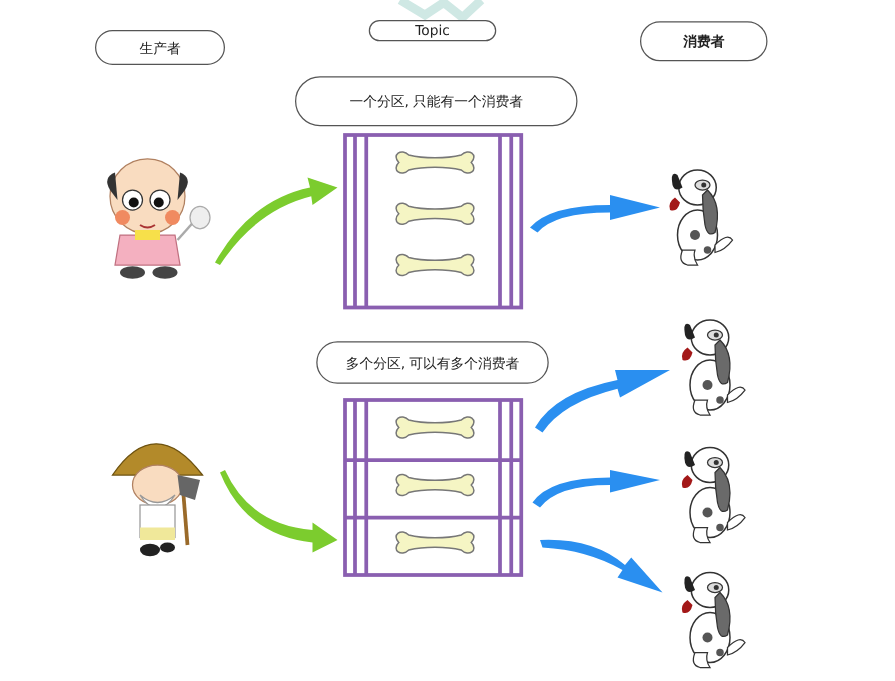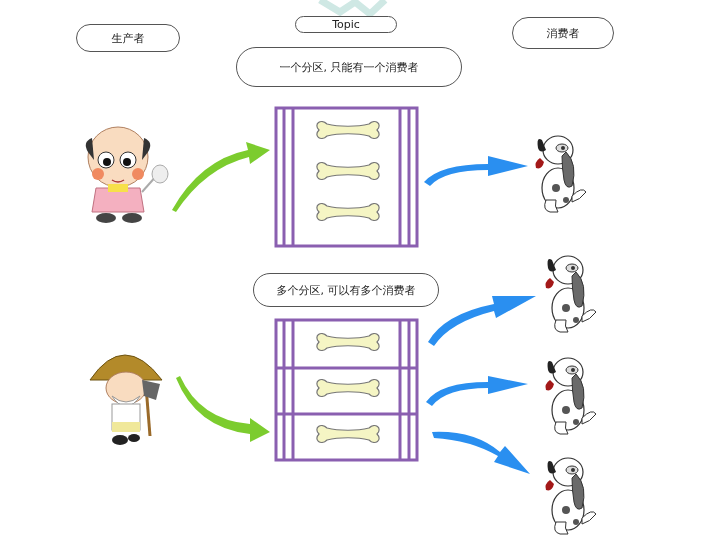--- a/index.html
+++ b/index.html
@@ -13,25 +13,25 @@
 <svg width="716" height="30" style="left:0;top:0;">
   <path d="M320 0 L340 12 L355 2 L370 14 L385 0" fill="none" stroke="#cfe8e4" stroke-width="7"></path>
 </svg>
 
 <div class="pill" style="left:76px;top:24px;width:104px;height:28px;">
   <span>生产者</span>
 </div>
 <div class="pill" style="left:295px;top:16px;width:102px;height:17px;">
   <span>Topic</span>
 </div>
-<div class="pill" style="left:512px;top:17px;width:102px;height:32px;">
+<div class="pill" style="left:512px;top:17px;width:102px;height:32px;font-weight:bold;">
   <span>消费者</span>
 </div>
 
-<div class="pill" style="left:236px;top:47px;width:226px;height:40px;">
+<div class="pill" style="left:236px;top:61px;width:226px;height:40px;">
   <span>一个分区, 只能有一个消费者</span>
 </div>
 <div class="pill" style="left:253px;top:273px;width:186px;height:34px;justify-content:center;">
   <span>多个分区, 可以有多个消费者</span>
 </div>
 
 <svg width="0" height="0" style="left:0;top:0;">
   <defs>
     <g id="bone">
       <path d="M8 4 C2 -2 -6 4 0 10 C-6 16 2 22 8 16 C20 13 38 13 50 16 C56 22 64 16 58 10 C64 4 56 -2 50 4 C38 7 20 7 8 4 Z" fill="#f5f5c4" stroke="#777" stroke-width="1.2"></path>

